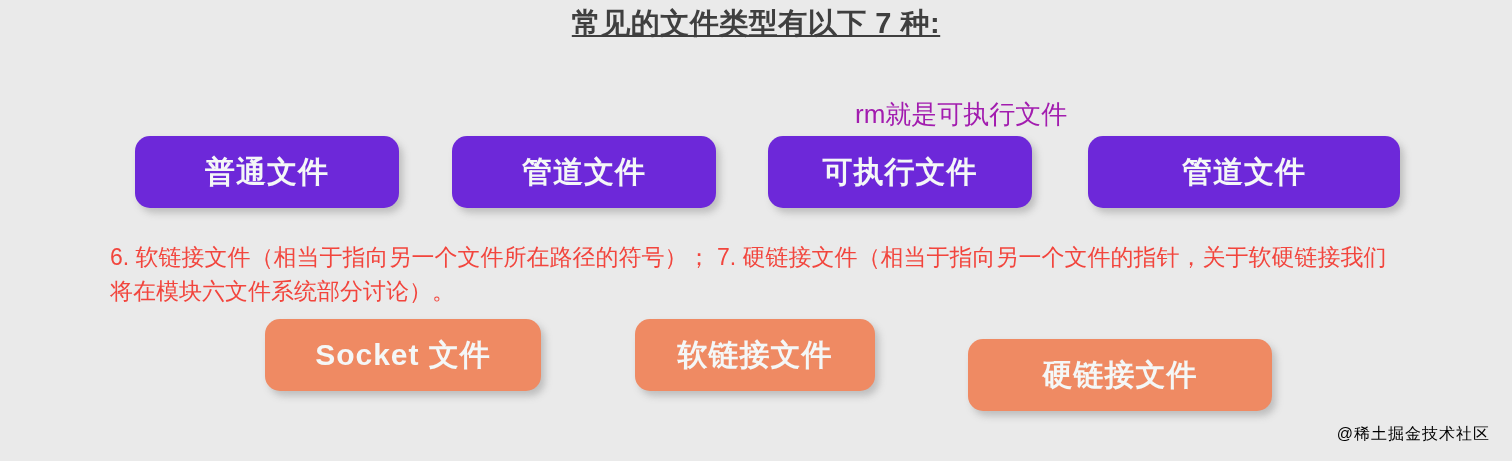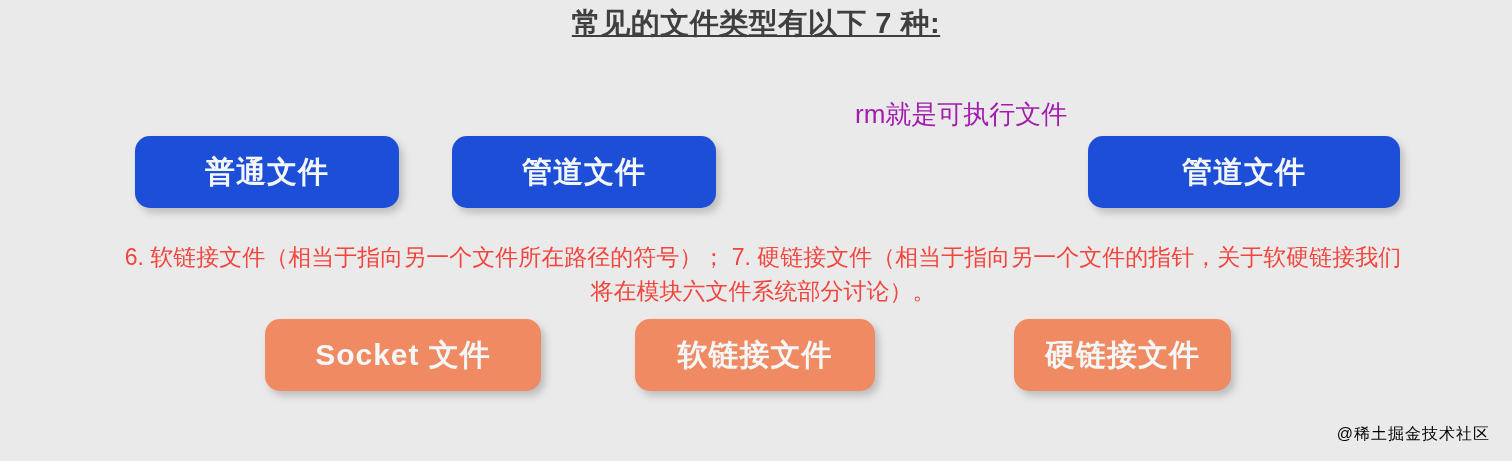--- a/index.html
+++ b/index.html
@@ -64,44 +64,44 @@
     align-items: center;
     justify-content: center;
     color: #f4f7f7;
     font-size: 30px;
     font-weight: bold;
     letter-spacing: 1px;
     white-space: nowrap;
     box-shadow: 4px 5px 7px rgba(120,120,120,0.38);
     box-sizing: border-box;
   }
-  .pill.teal   { background: #1d4ed8; }
+  .pill.teal   { background: #6d28d9; }
   .pill.orange { background: #ef8a63; }
 
   
   #pill-regular    { left: 135px;  width: 264px; }
   #pill-directory  { left: 452px;  width: 264px; }
   #pill-executable { left: 768px;  width: 264px; }
   #pill-pipe       { left: 1088px; width: 312px; }
 
   
   #pill-socket   { left: 265px;  width: 276px; }
   #pill-symlink  { left: 635px;  width: 240px; }
-  #pill-hardlink { left: 1014px;  width: 217px; }
+  #pill-hardlink { left: 968px;  width: 304px; margin-top: 20px; }
 
   
   #red-note {
     position: absolute;
-    left: 118px;
+    left: 110px;
     top: 240px;
     width: 1290px;
     font-size: 23px;
     line-height: 34px;
     color: #f2453d;
-    text-align: center;
+    text-align: left;
     font-weight: 500;
   }
 
   
   #watermark {
     position: absolute;
     right: 22px;
     bottom: 16px;
     font-size: 16px;
     color: #000000;
@@ -114,20 +114,21 @@
 
 <div id="slide">
 
   <div id="slide-title">常见的文件类型有以下 7 种:</div>
 
   <div id="rm-annotation">rm就是可执行文件</div>
 
   <div id="row-teal" class="pill-row">
     <div id="pill-regular" class="pill teal">普通文件</div>
     <div id="pill-directory" class="pill teal">管道文件</div>
+    <div id="pill-executable" class="pill teal">可执行文件</div>
     <div id="pill-pipe" class="pill teal">管道文件</div>
   </div>
 
   <div id="red-note">6. 软链接文件（相当于指向另一个文件所在路径的符号）； 7. 硬链接文件（相当于指向另一个文件的指针，关于软硬链接我们将在模块六文件系统部分讨论）。</div>
 
   <div id="row-orange" class="pill-row">
     <div id="pill-socket" class="pill orange">Socket 文件</div>
     <div id="pill-symlink" class="pill orange">软链接文件</div>
     <div id="pill-hardlink" class="pill orange">硬链接文件</div>
   </div>

